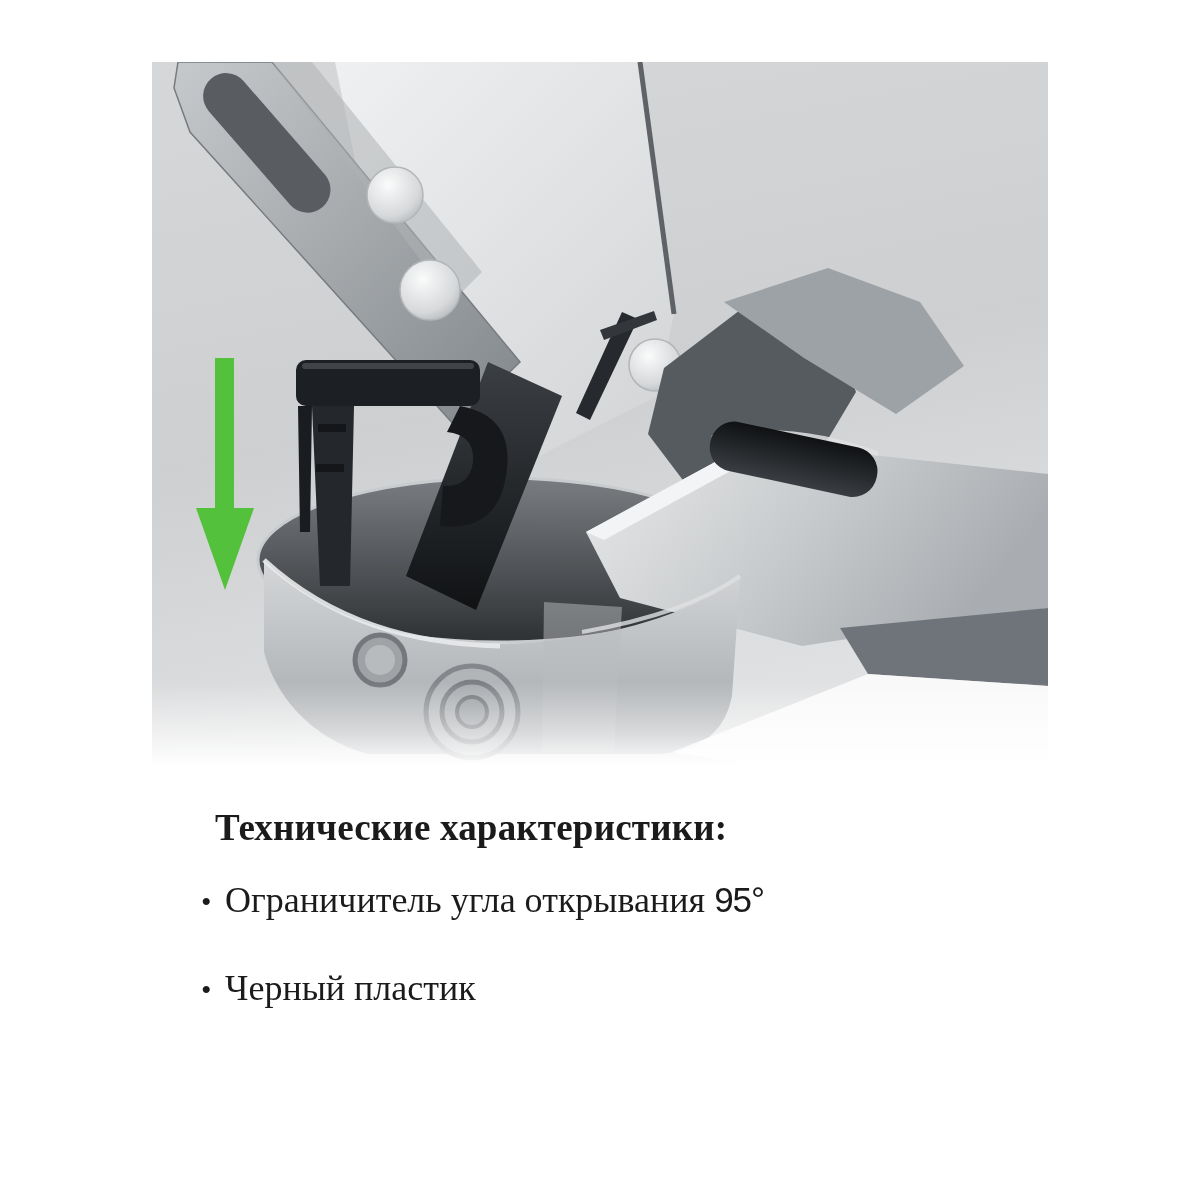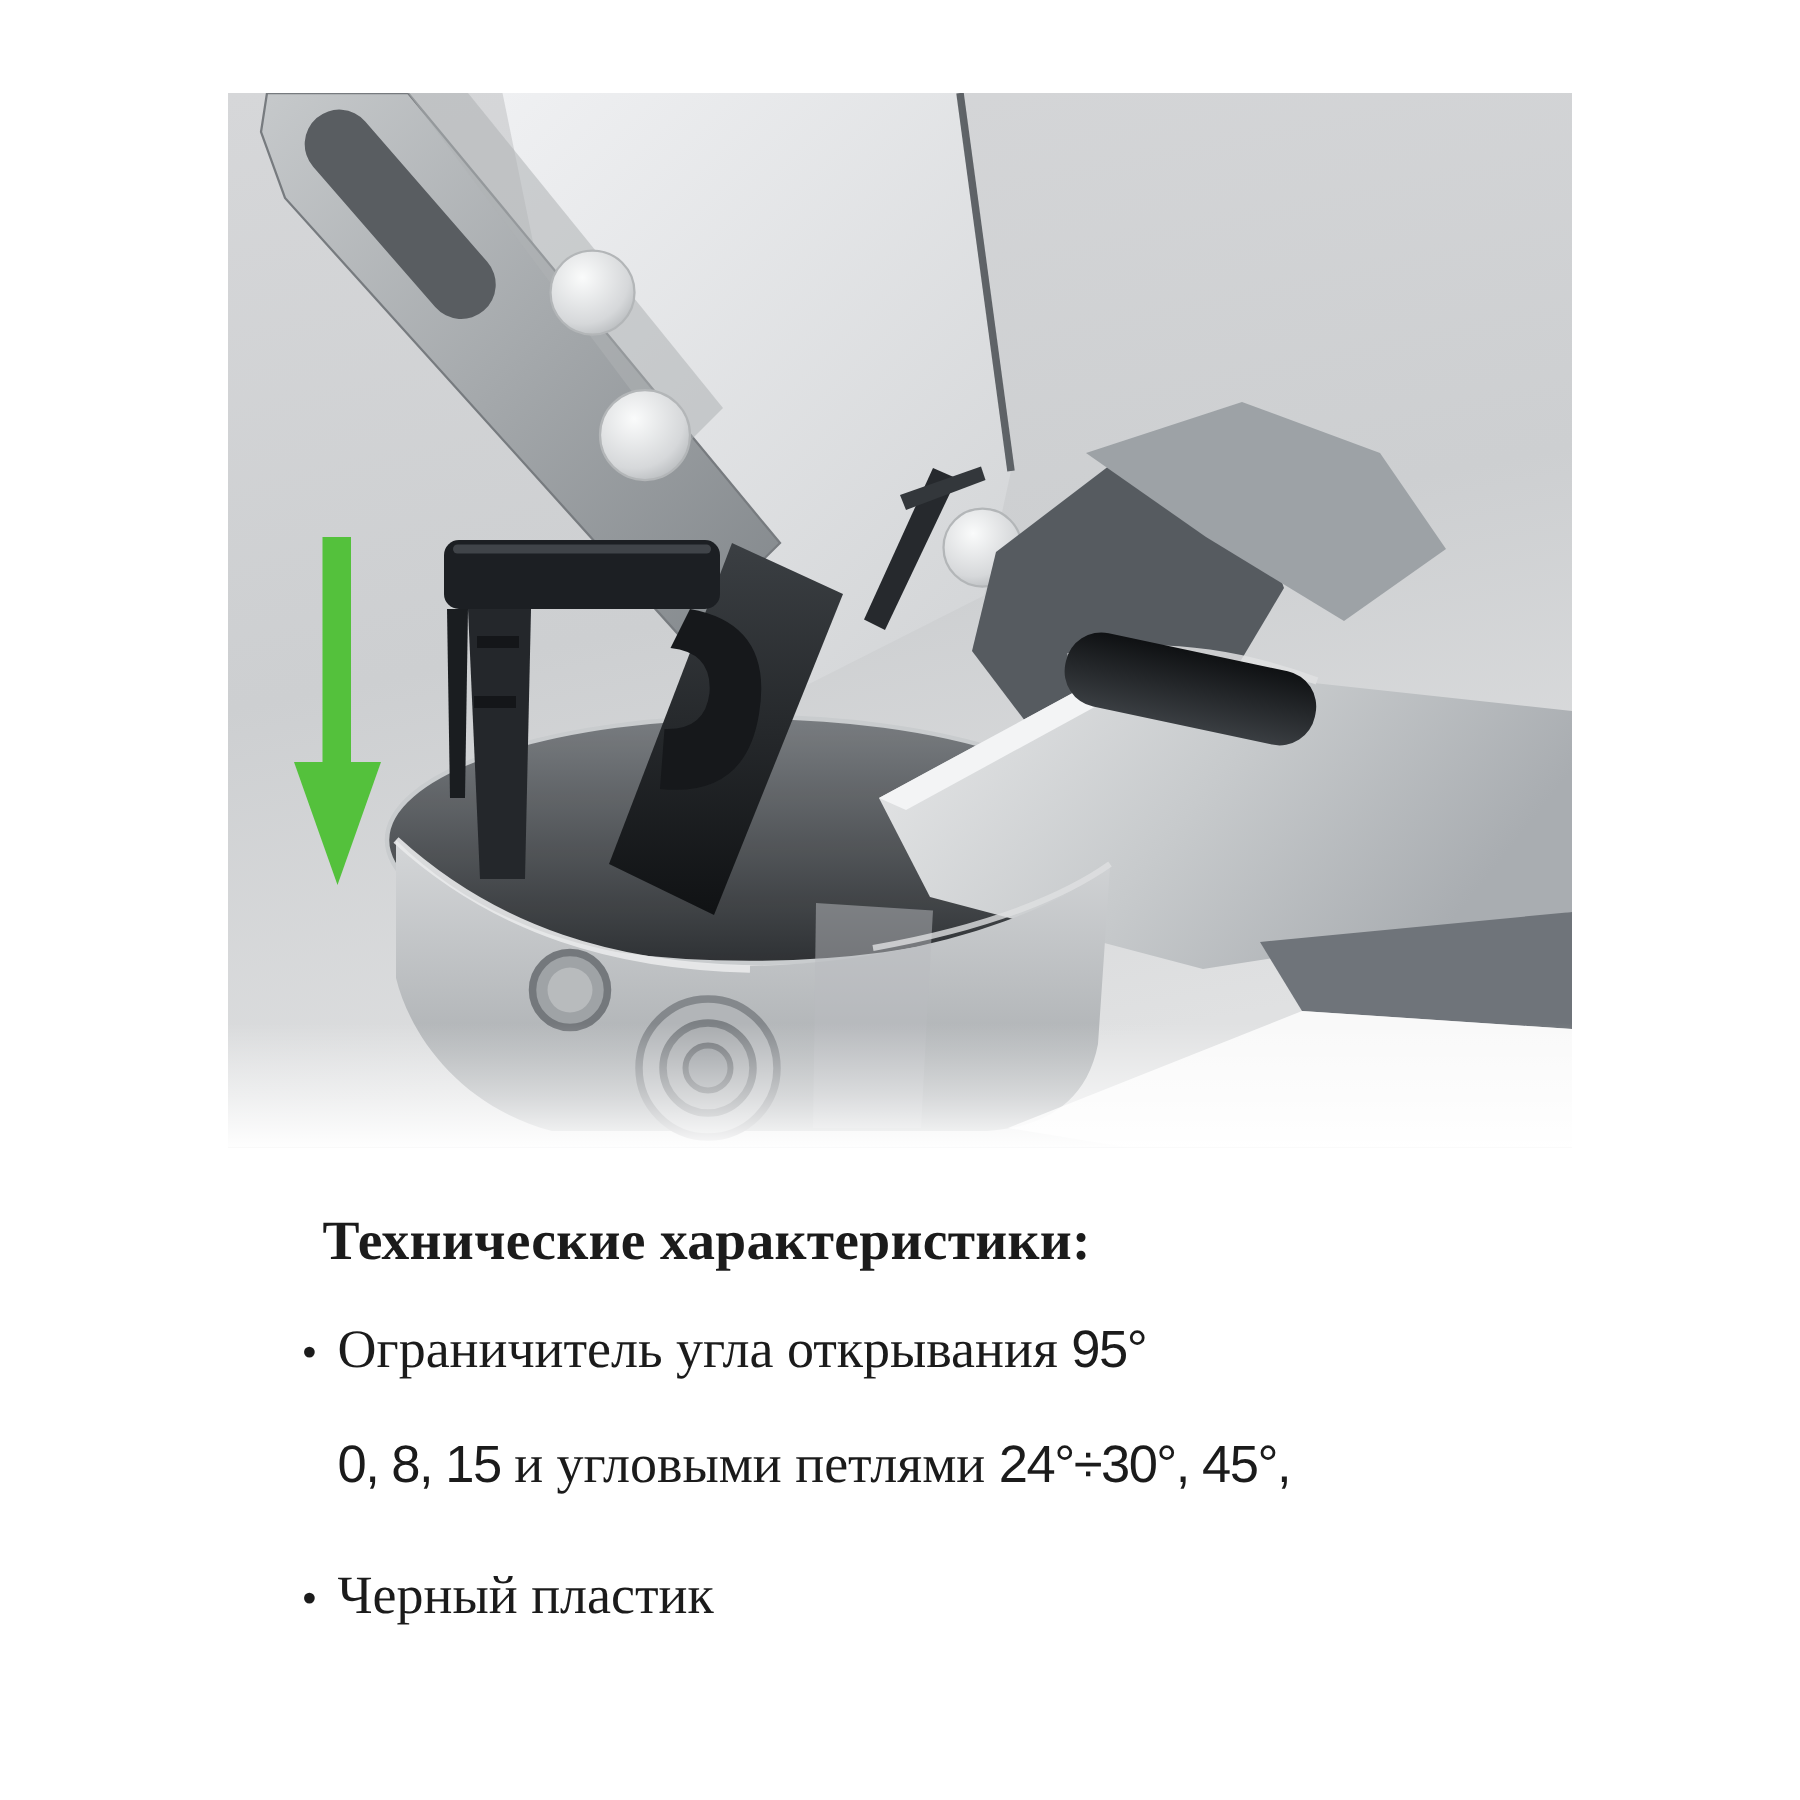--- a/index.html
+++ b/index.html
@@ -180,23 +180,20 @@
   </figure>
 
   <section class="specs">
     <h2>Технические характеристики:</h2>
 
     <div class="spec-line">
       <span class="bullet">•</span><span class="seg-serif">Ограничитель угла открывания </span><span class="seg-sans">95°</span>
     </div>
 
 
-    <div class="spec-line">
-      <span class="bullet"></span><span class="seg-sans">0, 8, 15</span><span class="seg-serif"> и угловыми петлями </span><span class="seg-sans">24°÷30°, 45°,</span>
-    </div>
 
 
     <div class="spec-line gap">
       <span class="bullet">•</span><span class="seg-serif">Черный пластик</span>
     </div>
   </section>
 
 </div>
 
 </body></html>

